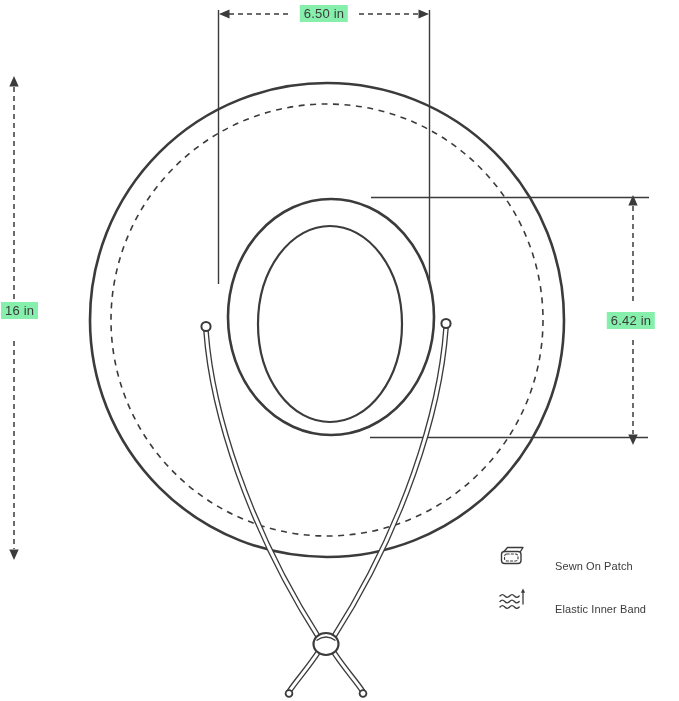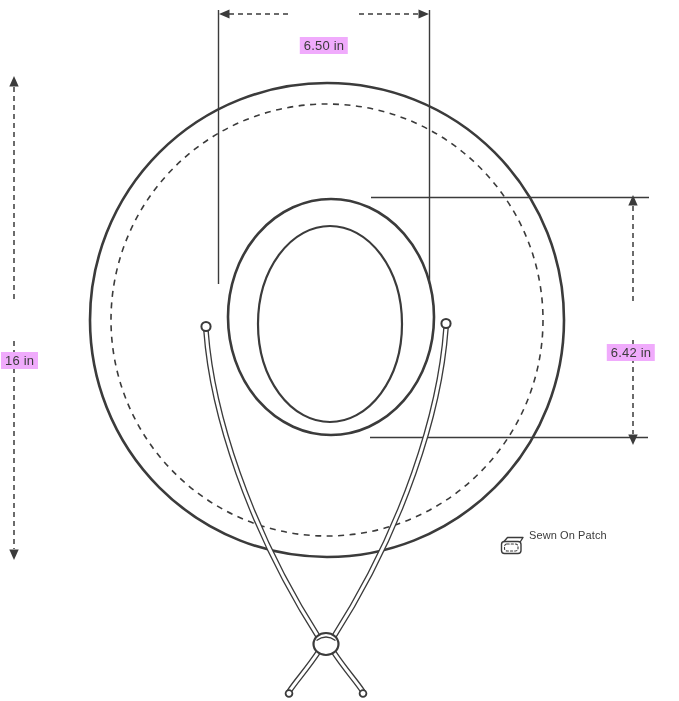--- a/index.html
+++ b/index.html
@@ -8,42 +8,42 @@
   .canvas {
     position: relative;
     width: 679px;
     height: 701px;
     background: #ffffff;
     overflow: hidden;
   }
   .canvas svg.diagram { position: absolute; left: 0; top: 0; }
   .dim-label {
     position: absolute;
-    background: #f0abfc;
+    background: #86efac;
     color: #3b3b3b;
     font-size: 13px;
     font-weight: 500;
     letter-spacing: 0.2px;
     padding: 1px 4px;
     white-space: nowrap;
-    margin-top: 32px;
   }
   #dim-top   { left: 324px; top: 5px;  transform: translateX(-50%); }
-  #dim-left  { left: 1px;   top: 320px; }
+  #dim-left  { left: 1px;   top: 302px; }
   #dim-right { left: 631px; top: 312px; transform: translateX(-50%); }
   .legend {
     position: absolute;
     left: 496px;
     top: 529px;
     display: flex;
     flex-direction: column;
   }
   .legend-row {
     display: flex;
-    align-items: flex-start;
+    align-items: flex-end;
+    gap: 26px;
     height: 43px;
   }
   .legend-row svg { flex: 0 0 auto; display: block; }
   .legend-label {
     font-size: 11px;
     color: #3b3b3b;
     letter-spacing: 0.1px;
     white-space: nowrap;
   }
 </style>
@@ -122,15 +122,27 @@
           <path d="M8 12.5 L11.5 8.5 H27 L24.5 12.5"></path>
           <rect x="5.5" y="12.5" width="19.5" height="12" rx="3"></rect>
           <rect x="8.5" y="15" width="13.5" height="7" rx="2.5" stroke-dasharray="2.2 2" stroke-width="1.1"></rect>
         </g>
       </svg>
       <span class="legend-label">Sewn On Patch</span>
     </div>
 
 
 
+    <div class="legend-row">
+      <svg width="33" height="33" viewBox="0 0 33 33">
+        <g stroke="#3b3b3b" fill="none" stroke-width="1.3" stroke-linecap="round">
+          <line x1="27" y1="22" x2="27" y2="10"></line>
+          <polygon points="27,6.5 24.9,10.8 29.1,10.8" fill="#3b3b3b" stroke="none"></polygon>
+          <path d="M4 14 q2.4 -2.6 4.8 0 t4.8 0 t4.8 0 t4.8 0"></path>
+          <path d="M4 19.5 q2.4 -2.6 4.8 0 t4.8 0 t4.8 0 t4.8 0"></path>
+          <path d="M4 25 q2.4 -2.6 4.8 0 t4.8 0 t4.8 0 t4.8 0"></path>
+        </g>
+      </svg>
+      <span class="legend-label">Elastic Inner Band</span>
+    </div>
 
   </div>
 </div>
 
 </body></html>

